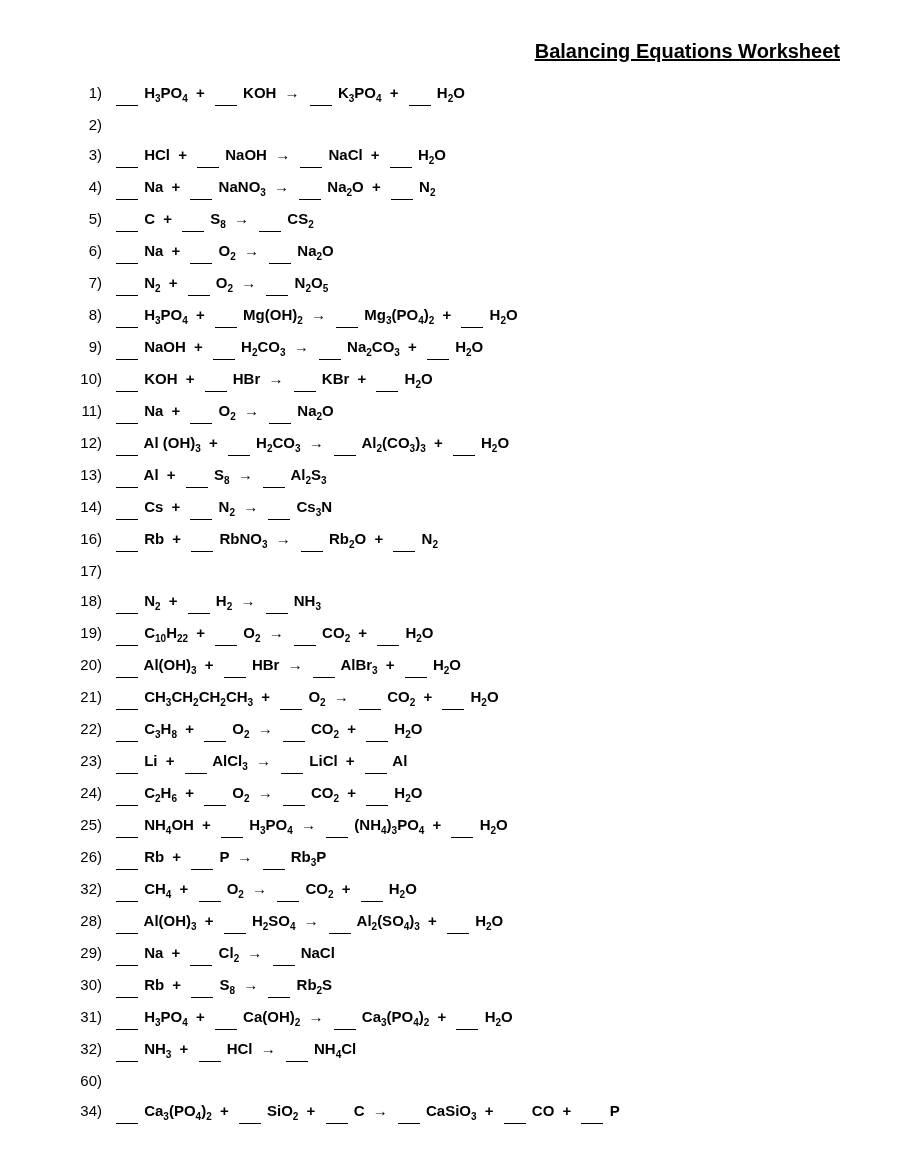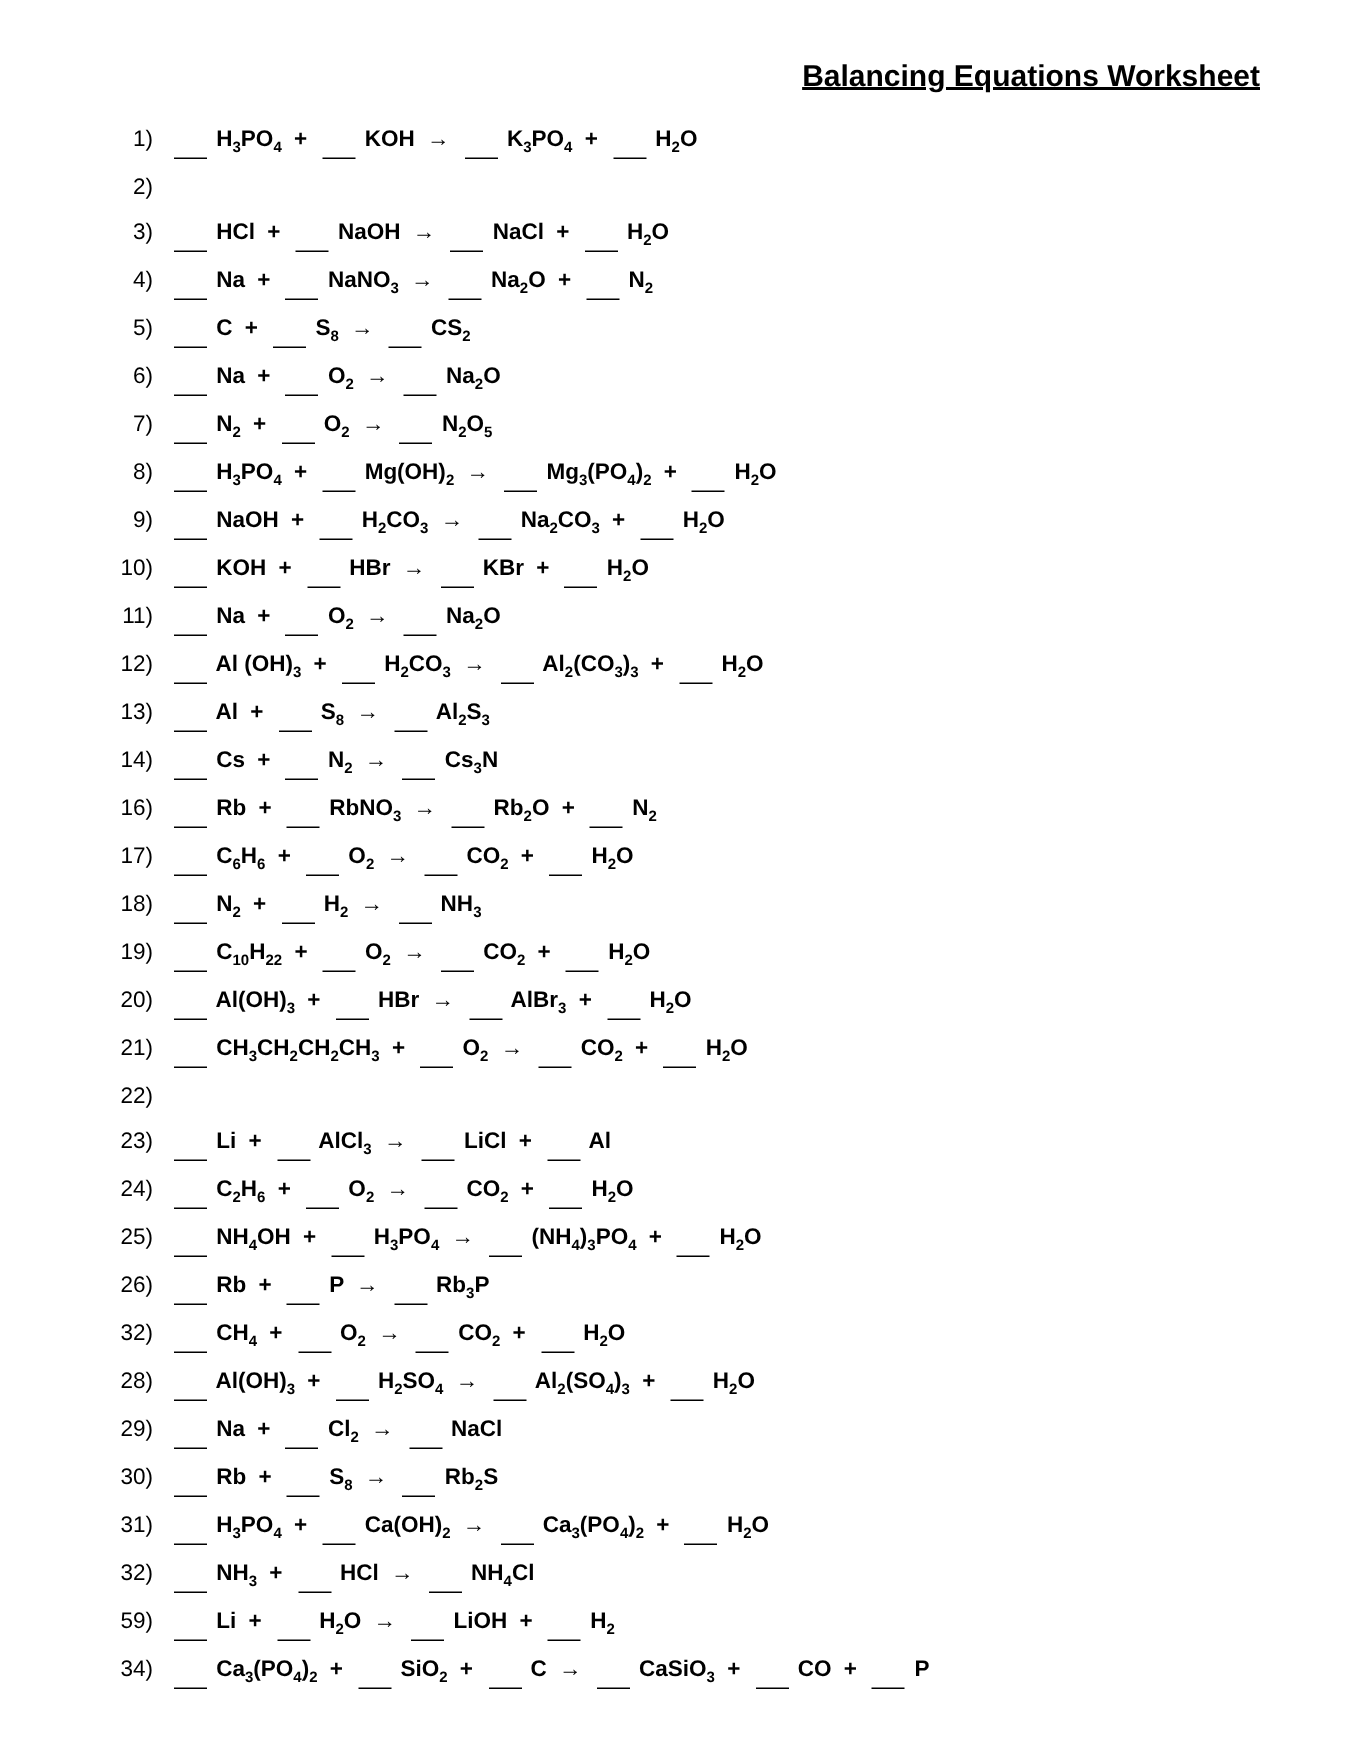--- a/index.html
+++ b/index.html
@@ -119,40 +119,40 @@
     <li class="eq-row">
       <span class="eq-num">14)</span>
       <span class="eq-content"><span class="blank">&nbsp;&nbsp;</span> Cs <span class="plus">+</span> <span class="blank">&nbsp;&nbsp;</span> N<sub>2</sub> <span class="arrow">→</span> <span class="blank">&nbsp;&nbsp;</span> Cs<sub>3</sub>N</span>
     </li>
     <li class="eq-row">
       <span class="eq-num">16)</span>
       <span class="eq-content"><span class="blank">&nbsp;&nbsp;</span> Rb <span class="plus">+</span> <span class="blank">&nbsp;&nbsp;</span> RbNO<sub>3</sub> <span class="arrow">→</span> <span class="blank">&nbsp;&nbsp;</span> Rb<sub>2</sub>O <span class="plus">+</span> <span class="blank">&nbsp;&nbsp;</span> N<sub>2</sub></span>
     </li>
     <li class="eq-row">
       <span class="eq-num">17)</span>
-      <span class="eq-content"><span class="blank">&nbsp;&nbsp;</span> C<sub>6</sub>H<sub>6</sub> <span class="plus">+</span> <span class="blank">&nbsp;&nbsp;</span> O<sub>2</sub> <span class="arrow">→</span> <span class="blank">&nbsp;&nbsp;</span> CO<sub>2</sub> <span class="plus">+</span> <span class="blank">&nbsp;&nbsp;</span> H<sub>2</sub>O</span>
     </li>
     <li class="eq-row">
       <span class="eq-num">18)</span>
       <span class="eq-content"><span class="blank">&nbsp;&nbsp;</span> N<sub>2</sub> <span class="plus">+</span> <span class="blank">&nbsp;&nbsp;</span> H<sub>2</sub> <span class="arrow">→</span> <span class="blank">&nbsp;&nbsp;</span> NH<sub>3</sub></span>
     </li>
     <li class="eq-row">
       <span class="eq-num">19)</span>
       <span class="eq-content"><span class="blank">&nbsp;&nbsp;</span> C<sub>10</sub>H<sub>22</sub> <span class="plus">+</span> <span class="blank">&nbsp;&nbsp;</span> O<sub>2</sub> <span class="arrow">→</span> <span class="blank">&nbsp;&nbsp;</span> CO<sub>2</sub> <span class="plus">+</span> <span class="blank">&nbsp;&nbsp;</span> H<sub>2</sub>O</span>
     </li>
     <li class="eq-row">
       <span class="eq-num">20)</span>
       <span class="eq-content"><span class="blank">&nbsp;&nbsp;</span> Al(OH)<sub>3</sub> <span class="plus">+</span> <span class="blank">&nbsp;&nbsp;</span> HBr <span class="arrow">→</span> <span class="blank">&nbsp;&nbsp;</span> AlBr<sub>3</sub> <span class="plus">+</span> <span class="blank">&nbsp;&nbsp;</span> H<sub>2</sub>O</span>
     </li>
     <li class="eq-row">
       <span class="eq-num">21)</span>
       <span class="eq-content"><span class="blank">&nbsp;&nbsp;</span> CH<sub>3</sub>CH<sub>2</sub>CH<sub>2</sub>CH<sub>3</sub> <span class="plus">+</span> <span class="blank">&nbsp;&nbsp;</span> O<sub>2</sub> <span class="arrow">→</span> <span class="blank">&nbsp;&nbsp;</span> CO<sub>2</sub> <span class="plus">+</span> <span class="blank">&nbsp;&nbsp;</span> H<sub>2</sub>O</span>
     </li>
     <li class="eq-row">
       <span class="eq-num">22)</span>
+      <span class="eq-content"><span class="blank">&nbsp;&nbsp;</span> C<sub>3</sub>H<sub>8</sub> <span class="plus">+</span> <span class="blank">&nbsp;&nbsp;</span> O<sub>2</sub> <span class="arrow">→</span> <span class="blank">&nbsp;&nbsp;</span> CO<sub>2</sub> <span class="plus">+</span> <span class="blank">&nbsp;&nbsp;</span> H<sub>2</sub>O</span>
     </li>
     <li class="eq-row">
       <span class="eq-num">23)</span>
       <span class="eq-content"><span class="blank">&nbsp;&nbsp;</span> Li <span class="plus">+</span> <span class="blank">&nbsp;&nbsp;</span> AlCl<sub>3</sub> <span class="arrow">→</span> <span class="blank">&nbsp;&nbsp;</span> LiCl <span class="plus">+</span> <span class="blank">&nbsp;&nbsp;</span> Al</span>
     </li>
     <li class="eq-row">
       <span class="eq-num">24)</span>
       <span class="eq-content"><span class="blank">&nbsp;&nbsp;</span> C<sub>2</sub>H<sub>6</sub> <span class="plus">+</span> <span class="blank">&nbsp;&nbsp;</span> O<sub>2</sub> <span class="arrow">→</span> <span class="blank">&nbsp;&nbsp;</span> CO<sub>2</sub> <span class="plus">+</span> <span class="blank">&nbsp;&nbsp;</span> H<sub>2</sub>O</span>
     </li>
     <li class="eq-row">
@@ -181,20 +181,19 @@
     </li>
     <li class="eq-row">
       <span class="eq-num">31)</span>
       <span class="eq-content"><span class="blank">&nbsp;&nbsp;</span> H<sub>3</sub>PO<sub>4</sub> <span class="plus">+</span> <span class="blank">&nbsp;&nbsp;</span> Ca(OH)<sub>2</sub> <span class="arrow">→</span> <span class="blank">&nbsp;&nbsp;</span> Ca<sub>3</sub>(PO<sub>4</sub>)<sub>2</sub> <span class="plus">+</span> <span class="blank">&nbsp;&nbsp;</span> H<sub>2</sub>O</span>
     </li>
     <li class="eq-row">
       <span class="eq-num">32)</span>
       <span class="eq-content"><span class="blank">&nbsp;&nbsp;</span> NH<sub>3</sub> <span class="plus">+</span> <span class="blank">&nbsp;&nbsp;</span> HCl <span class="arrow">→</span> <span class="blank">&nbsp;&nbsp;</span> NH<sub>4</sub>Cl</span>
     </li>
     <li class="eq-row">
-      <span class="eq-num">59)</span>
-      <span class="eq-content"><span class="blank">&nbsp;&nbsp;</span> Li <span class="plus">+</span> <span class="blank">&nbsp;&nbsp;</span> H<sub>2</sub>O <span class="arrow">→</span> <span class="blank">&nbsp;&nbsp;</span> LiOH <span class="plus">+</span> <span class="blank">&nbsp;&nbsp;</span> H<sub>2</sub></span>
+      <span class="eq-num">60)</span>
     </li>
     <li class="eq-row">
       <span class="eq-num">34)</span>
       <span class="eq-content"><span class="blank">&nbsp;&nbsp;</span> Ca<sub>3</sub>(PO<sub>4</sub>)<sub>2</sub> <span class="plus">+</span> <span class="blank">&nbsp;&nbsp;</span> SiO<sub>2</sub> <span class="plus">+</span> <span class="blank">&nbsp;&nbsp;</span> C <span class="arrow">→</span> <span class="blank">&nbsp;&nbsp;</span> CaSiO<sub>3</sub> <span class="plus">+</span> <span class="blank">&nbsp;&nbsp;</span> CO <span class="plus">+</span> <span class="blank">&nbsp;&nbsp;</span> P</span>
     </li>
   </ol>
 
 </body></html>

